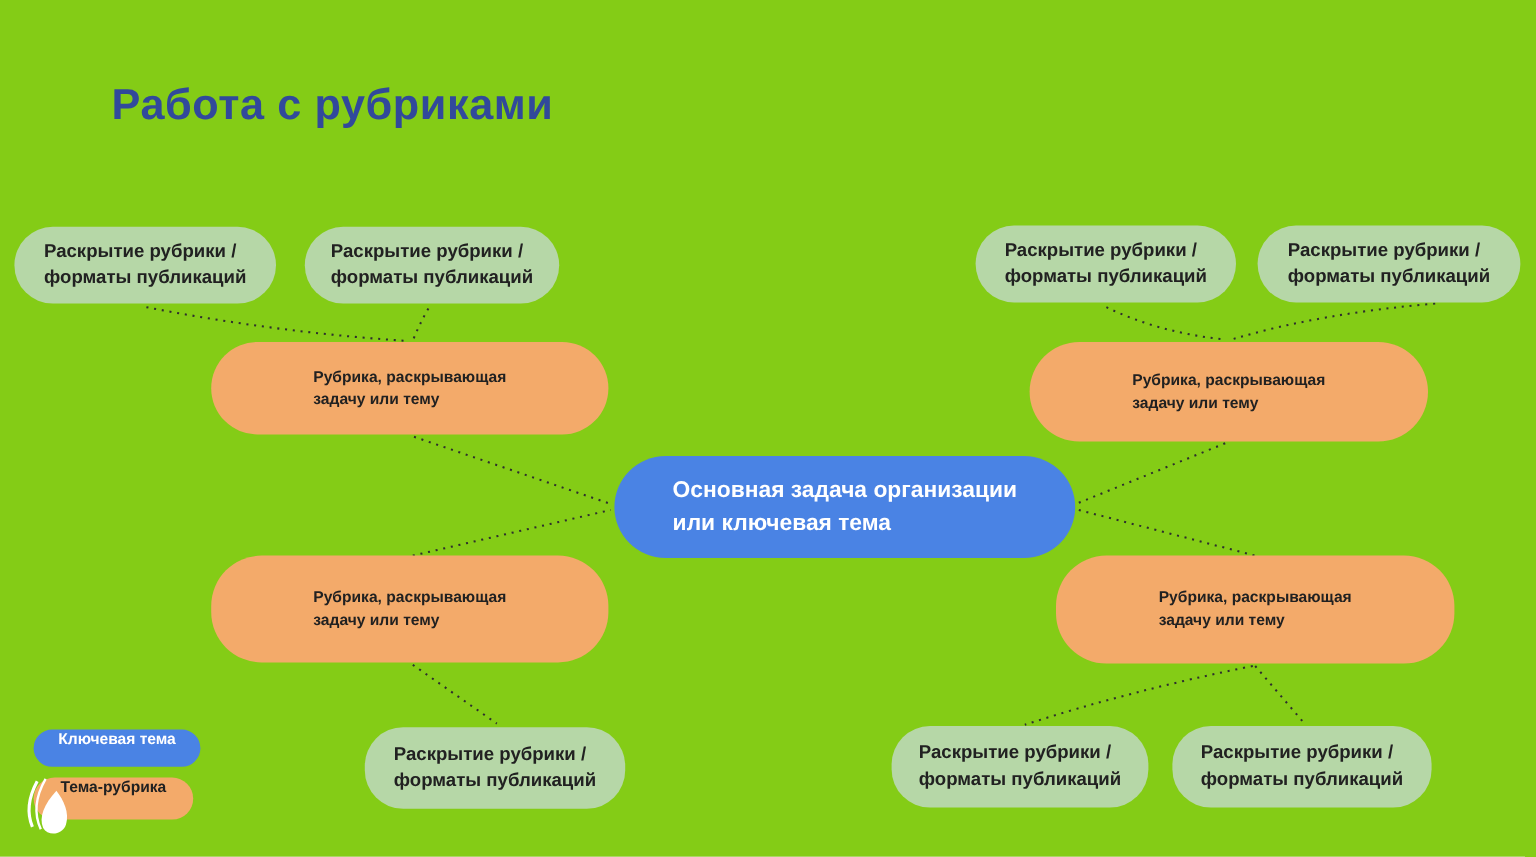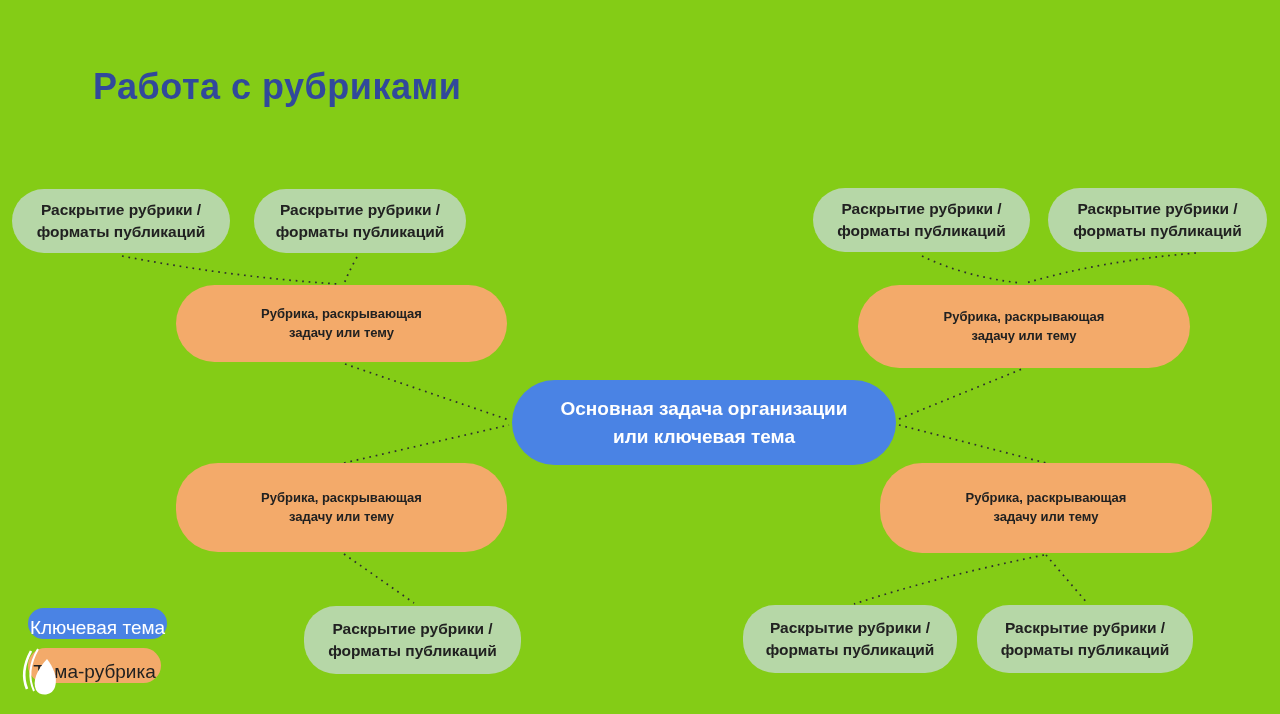--- a/index.html
+++ b/index.html
@@ -39,21 +39,21 @@
     stroke: #2e2e2e;
     stroke-width: 1.7;
     stroke-dasharray: 1.7 4.8;
     stroke-linecap: butt;
   }
   .node {
     position: absolute;
     display: flex;
     align-items: center;
     justify-content: center;
-    text-align: center;
+    text-align: left;
     box-sizing: border-box;
     padding: 4px 14px;
   }
   .node-label {
     white-space: pre-line;
     font-weight: bold;
     color: #212121;
   }
   .green  { background: #b6d7a7; border-radius: 32px; }
   .green .node-label { font-size: 15.5px; line-height: 1.42; }
@@ -77,24 +77,24 @@
   .o3 { left: 176px; top: 463px; width: 331px; height: 89px; }
   .o4 { left: 880px; top: 463px; width: 332px; height: 90px; }
 
   
   .center-node { left: 512px; top: 380px; width: 384px; height: 85px; }
 
   
   .legend-pill {
     position: absolute;
     display: flex;
-    align-items: flex-end;
+    align-items: flex-start;
     justify-content: center;
-    font-size: 19px;
-    font-weight: normal;
+    font-size: 13px;
+    font-weight: bold;
     text-align: center;
   }
   .legend-blue {
     left: 28px; top: 608px; width: 139px; height: 31px;
     background: #4a83e4; border-radius: 16px; color: #ffffff;
   }
   .legend-orange {
     left: 28px; top: 648px; width: 133px; height: 35px;
     background: #f3aa6a; border-radius: 18px; color: #212121;
   }

